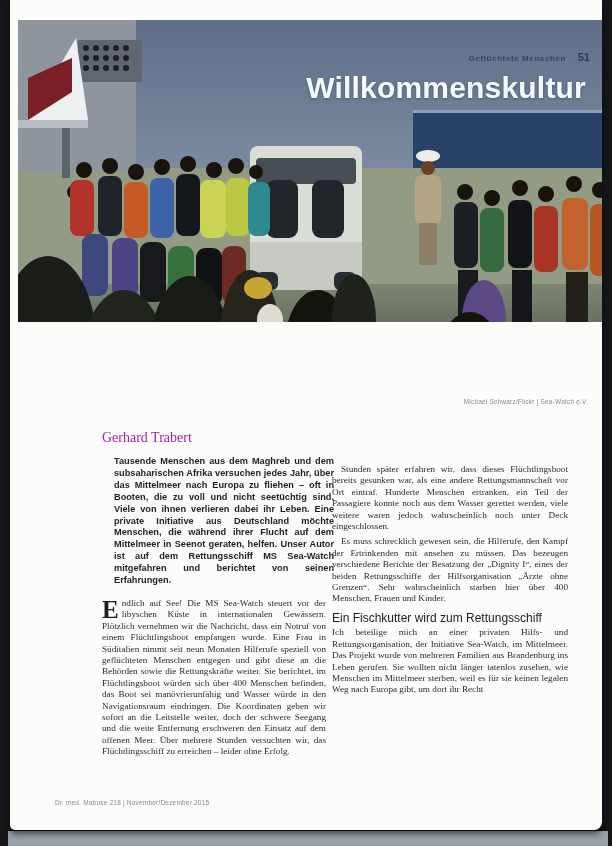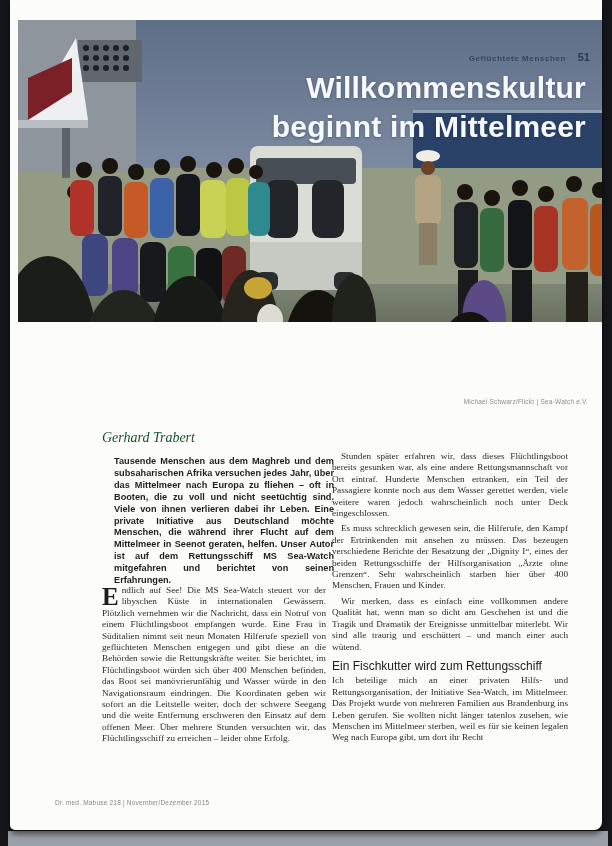--- a/index.html
+++ b/index.html
@@ -19,25 +19,25 @@
         font-size:30px;line-height:39px;font-weight:bold;letter-spacing:.2px;
         text-shadow:0 1px 3px rgba(20,30,50,.35);}
   .caption{position:absolute;left:58px;top:342px;}
   .caption span{display:table;background:#f2efdc;color:#737373;font-size:12.5px;font-weight:normal;
         padding:2px 20px 3px 8px;margin-bottom:1px;box-shadow:0 0 0 1px rgba(60,60,50,.25);}
 
   .credit{position:absolute;right:14px;top:398px;font-size:6.5px;color:#8d8d8d;letter-spacing:.2px;}
 
   
   .author{position:absolute;left:92px;top:430px;font-family:"Liberation Serif",serif;
-        font-style:italic;font-size:14px;color:#14532d;}
+        font-size:14px;color:#a21caf;}
   .lead{position:absolute;left:104px;top:456px;width:220px;font-size:9.2px;line-height:11.9px;
         font-weight:bold;color:#1f1f1f;text-align:justify;}
   .col{position:absolute;font-family:"Liberation Serif",serif;font-size:9.2px;line-height:11.4px;
-        color:#2b2b2b;text-align:justify;}
+        color:#2b2b2b;text-align:justify;margin-top:13px;}
   #col-left{left:92px;top:585px;width:224px;}
   #col-right{left:322px;top:451px;width:236px;}
   .col p{margin:0 0 4px 0;}
   .col p.indent{text-indent:9px;}
   .dropcap{float:left;font-size:25px;line-height:21px;font-weight:bold;padding:1px 3px 0 0;
         font-family:"Liberation Serif",serif;color:#1d1d1d;}
   .subhead{font-family:"Liberation Sans",sans-serif;font-weight:normal;font-size:12px;
         color:#1c1c1c;margin:8px 0 3px 0;}
   .footer{position:absolute;left:45px;top:799px;font-size:6.5px;color:#8a8a8a;letter-spacing:.2px;}
 </style>
@@ -173,41 +173,39 @@
           <ellipse cx="540" cy="344" rx="20" ry="16" fill="#47884a"></ellipse>
           <ellipse cx="512" cy="386" rx="60" ry="12" fill="#20241e"></ellipse>
         </g>
       </svg>
 
       <div class="running-head">Geflüchtete Menschen</div>
       <div class="page-no">51</div>
 
       <div class="headline">
         <span>Willkommenskultur</span><br>
-        <span>beginnt im Mittelmeer</span>
       </div>
 
       <div class="caption">
         <span>Die Initiative Sea-Watch rettet Flüchtlinge</span>
       </div>
     </div>
 
     <div class="credit">Michael Schwarz/Flickr | Sea-Watch e.V.</div>
 
     <div class="author">Gerhard Trabert</div>
 
     <div class="lead">Tausende Menschen aus dem Maghreb und dem subsaharischen Afrika versuchen jedes Jahr, über das Mittelmeer nach Europa zu fliehen – oft in Booten, die zu voll und nicht seetüchtig sind. Viele von ihnen verlieren dabei ihr Leben. Eine private Initiative aus Deutschland möchte Menschen, die während ihrer Flucht auf dem Mittelmeer in Seenot geraten, helfen. Unser Autor ist auf dem Rettungsschiff MS Sea-Watch mitgefahren und berichtet von seinen Erfahrungen.</div>
 
     <div class="col" id="col-left">
       <p><span class="dropcap">E</span><span>ndlich auf See! Die MS Sea-Watch steuert vor der libyschen Küste in internationalen Gewässern. Plötzlich vernehmen wir die Nachricht, dass ein Notruf von einem Flüchtlingsboot empfangen wurde. Eine Frau in Süditalien nimmt seit neun Monaten Hilferufe speziell von geflüchteten Menschen entgegen und gibt diese an die Behörden sowie die Rettungskräfte weiter. Sie berichtet, im Flüchtlingsboot würden sich über 400 Menschen befinden, das Boot sei manövrierunfähig und Wasser würde in den Navigationsraum eindringen. Die Koordinaten geben wir sofort an die Leitstelle weiter, doch der schwere Seegang und die weite Entfernung erschweren den Einsatz auf dem offenen Meer. Über mehrere Stunden versuchten wir, das Flüchtlingsschiff zu erreichen – leider ohne Erfolg.</span></p>
     </div>
 
     <div class="col" id="col-right">
       <p class="indent">Stunden später erfahren wir, dass dieses Flüchtlingsboot bereits gesunken war, als eine andere Rettungsmannschaft vor Ort eintraf. Hunderte Menschen ertranken, ein Teil der Passagiere konnte noch aus dem Wasser gerettet werden, viele weitere waren jedoch wahrscheinlich noch unter Deck eingeschlossen.</p>
       <p class="indent">Es muss schrecklich gewesen sein, die Hilferufe, den Kampf der Ertrinkenden mit ansehen zu müssen. Das bezeugen verschiedene Berichte der Besatzung der „Dignity I“, eines der beiden Rettungsschiffe der Hilfsorganisation „Ärzte ohne Grenzen“. Sehr wahrscheinlich starben hier über 400 Menschen, Frauen und Kinder.</p>
-      <p class="indent">Wir merken, dass es einfach eine vollkommen andere Qualität hat, wenn man so dicht am Geschehen ist und die Tragik und Dramatik der Ereignisse unmittelbar miterlebt. Wir sind alle traurig und erschüttert – und manch einer auch wütend.</p>
       <div class="subhead">Ein Fischkutter wird zum Rettungsschiff</div>
       <p>Ich beteilige mich an einer privaten Hilfs- und Rettungsorganisation, der Initiative Sea-Watch, im Mittelmeer. Das Projekt wurde von mehreren Familien aus Brandenburg ins Leben gerufen. Sie wollten nicht länger tatenlos zusehen, wie Menschen im Mittelmeer sterben, weil es für sie keinen legalen Weg nach Europa gibt, um dort ihr Recht</p>
     </div>
 
     <div class="footer">Dr. med. Mabuse 218 | November/Dezember 2015</div>
   </div>
 </div>
 
 </body></html>

